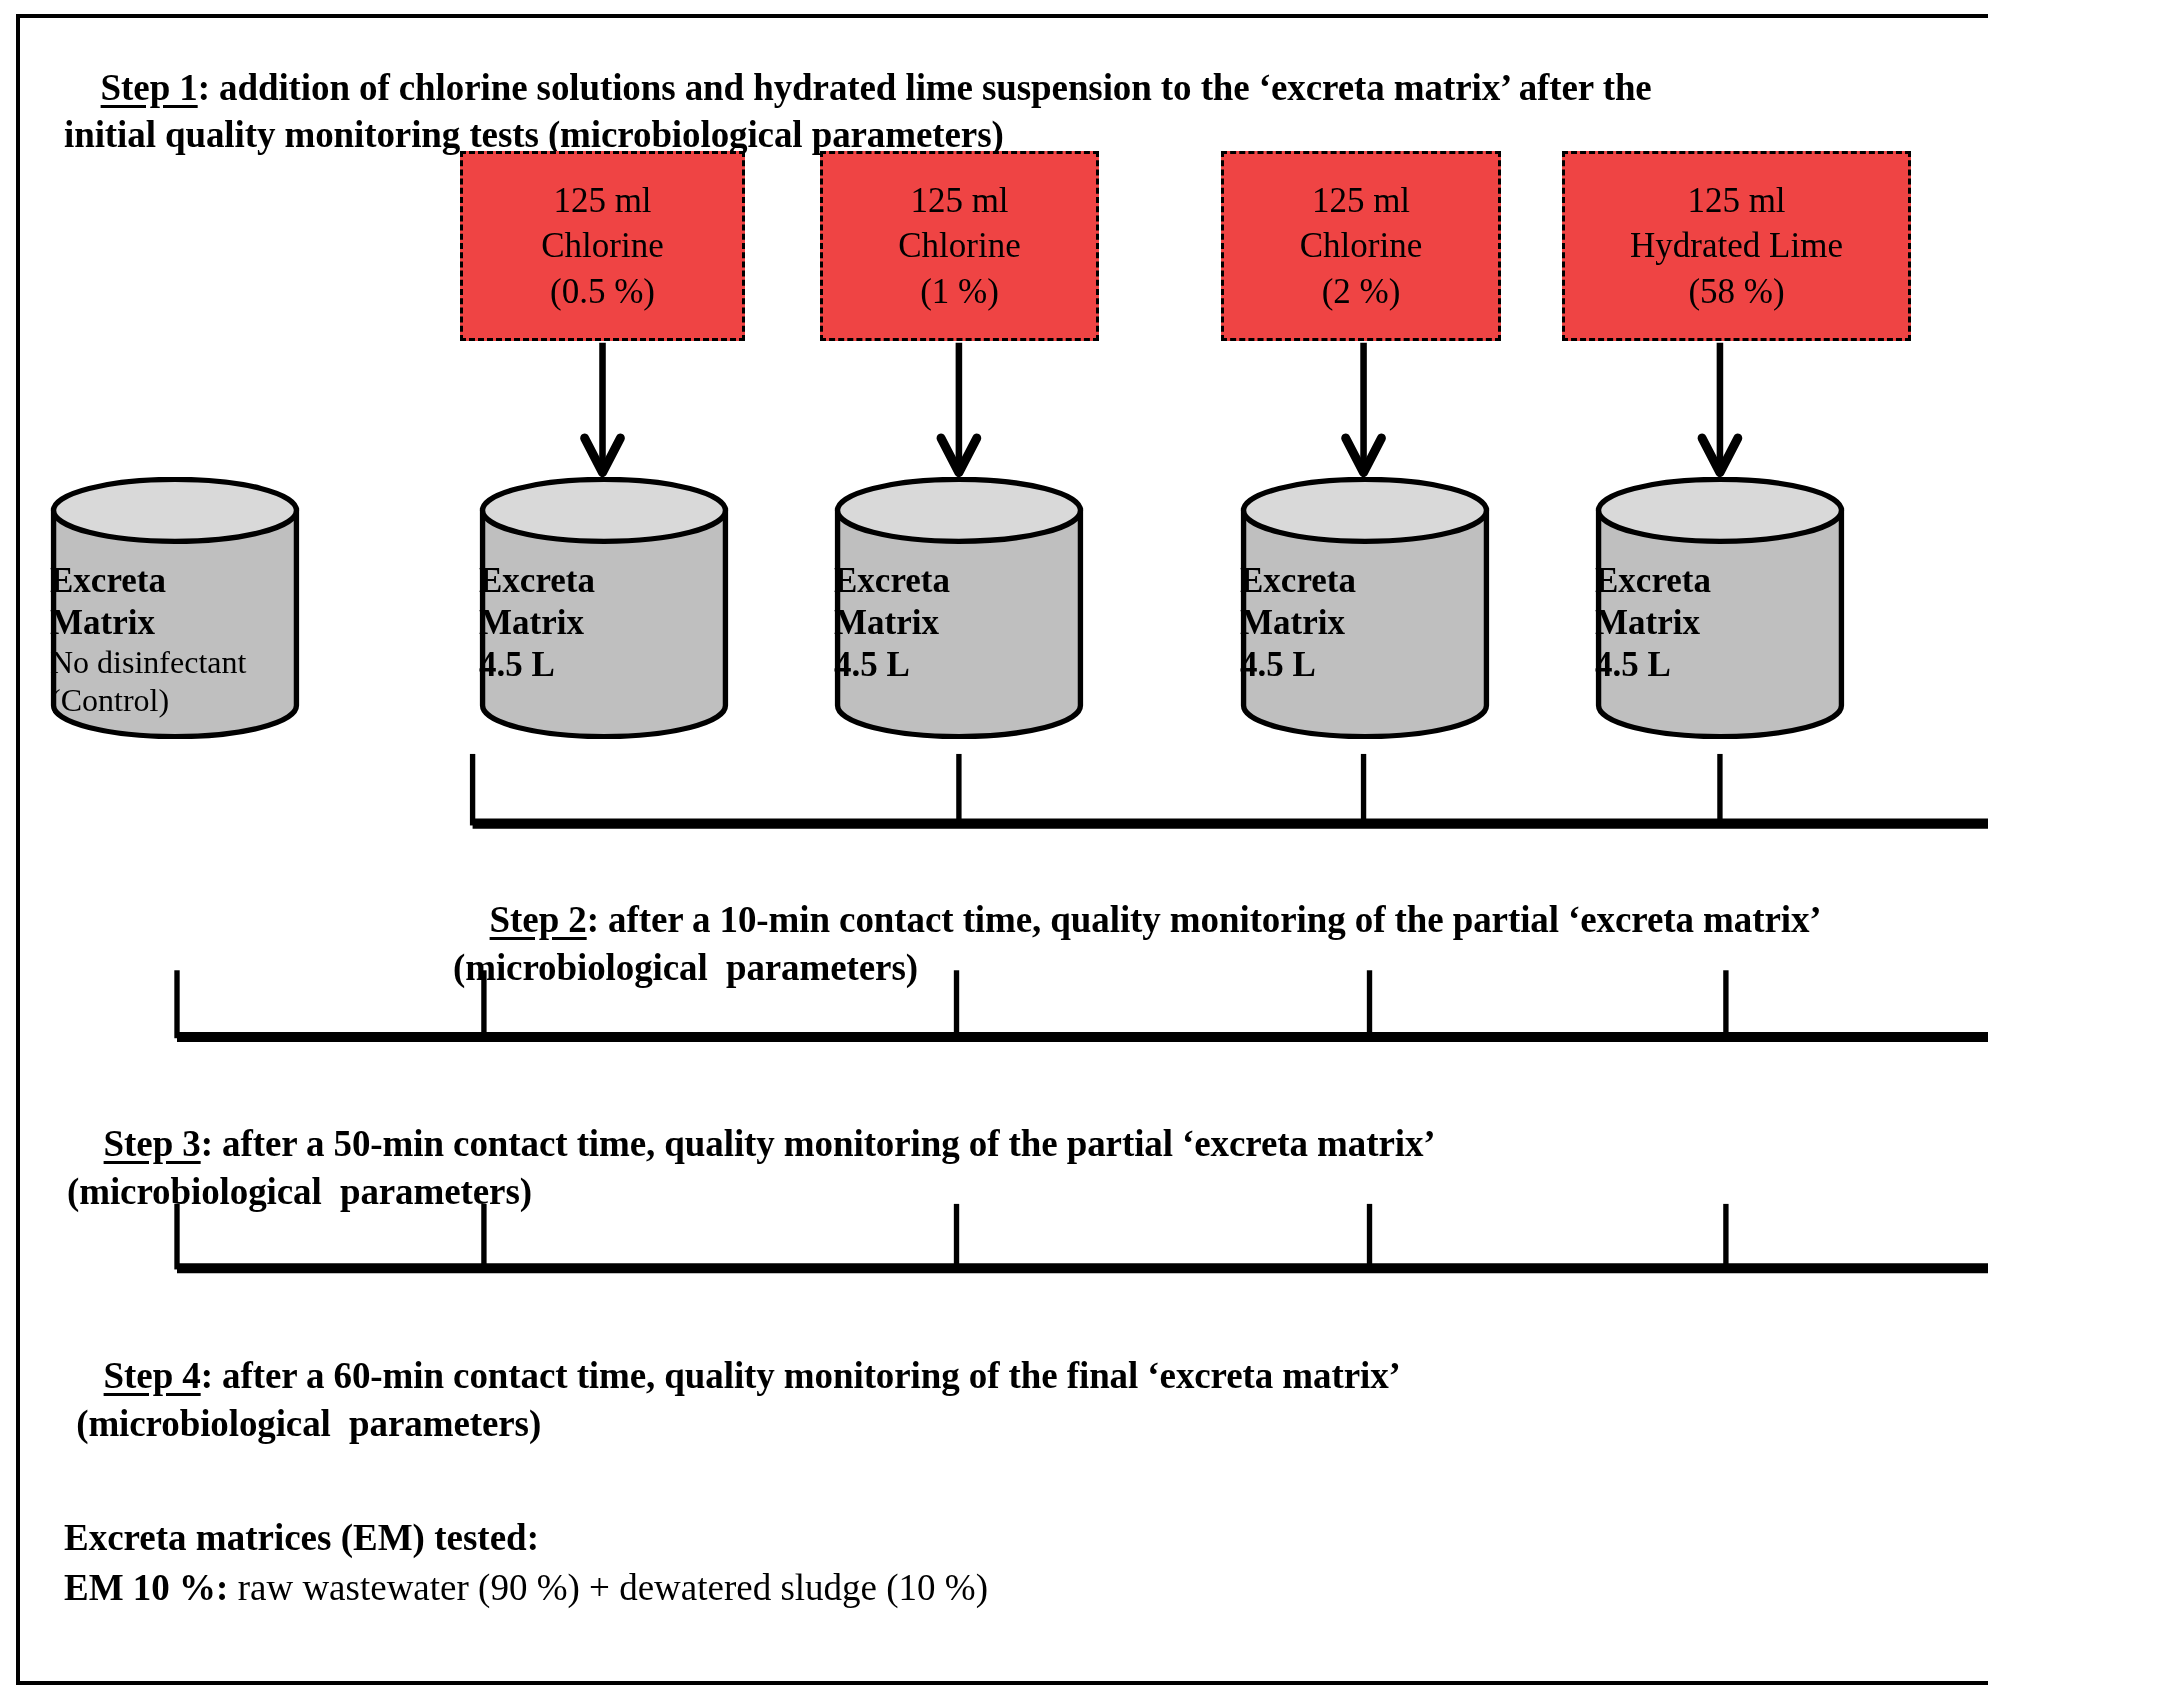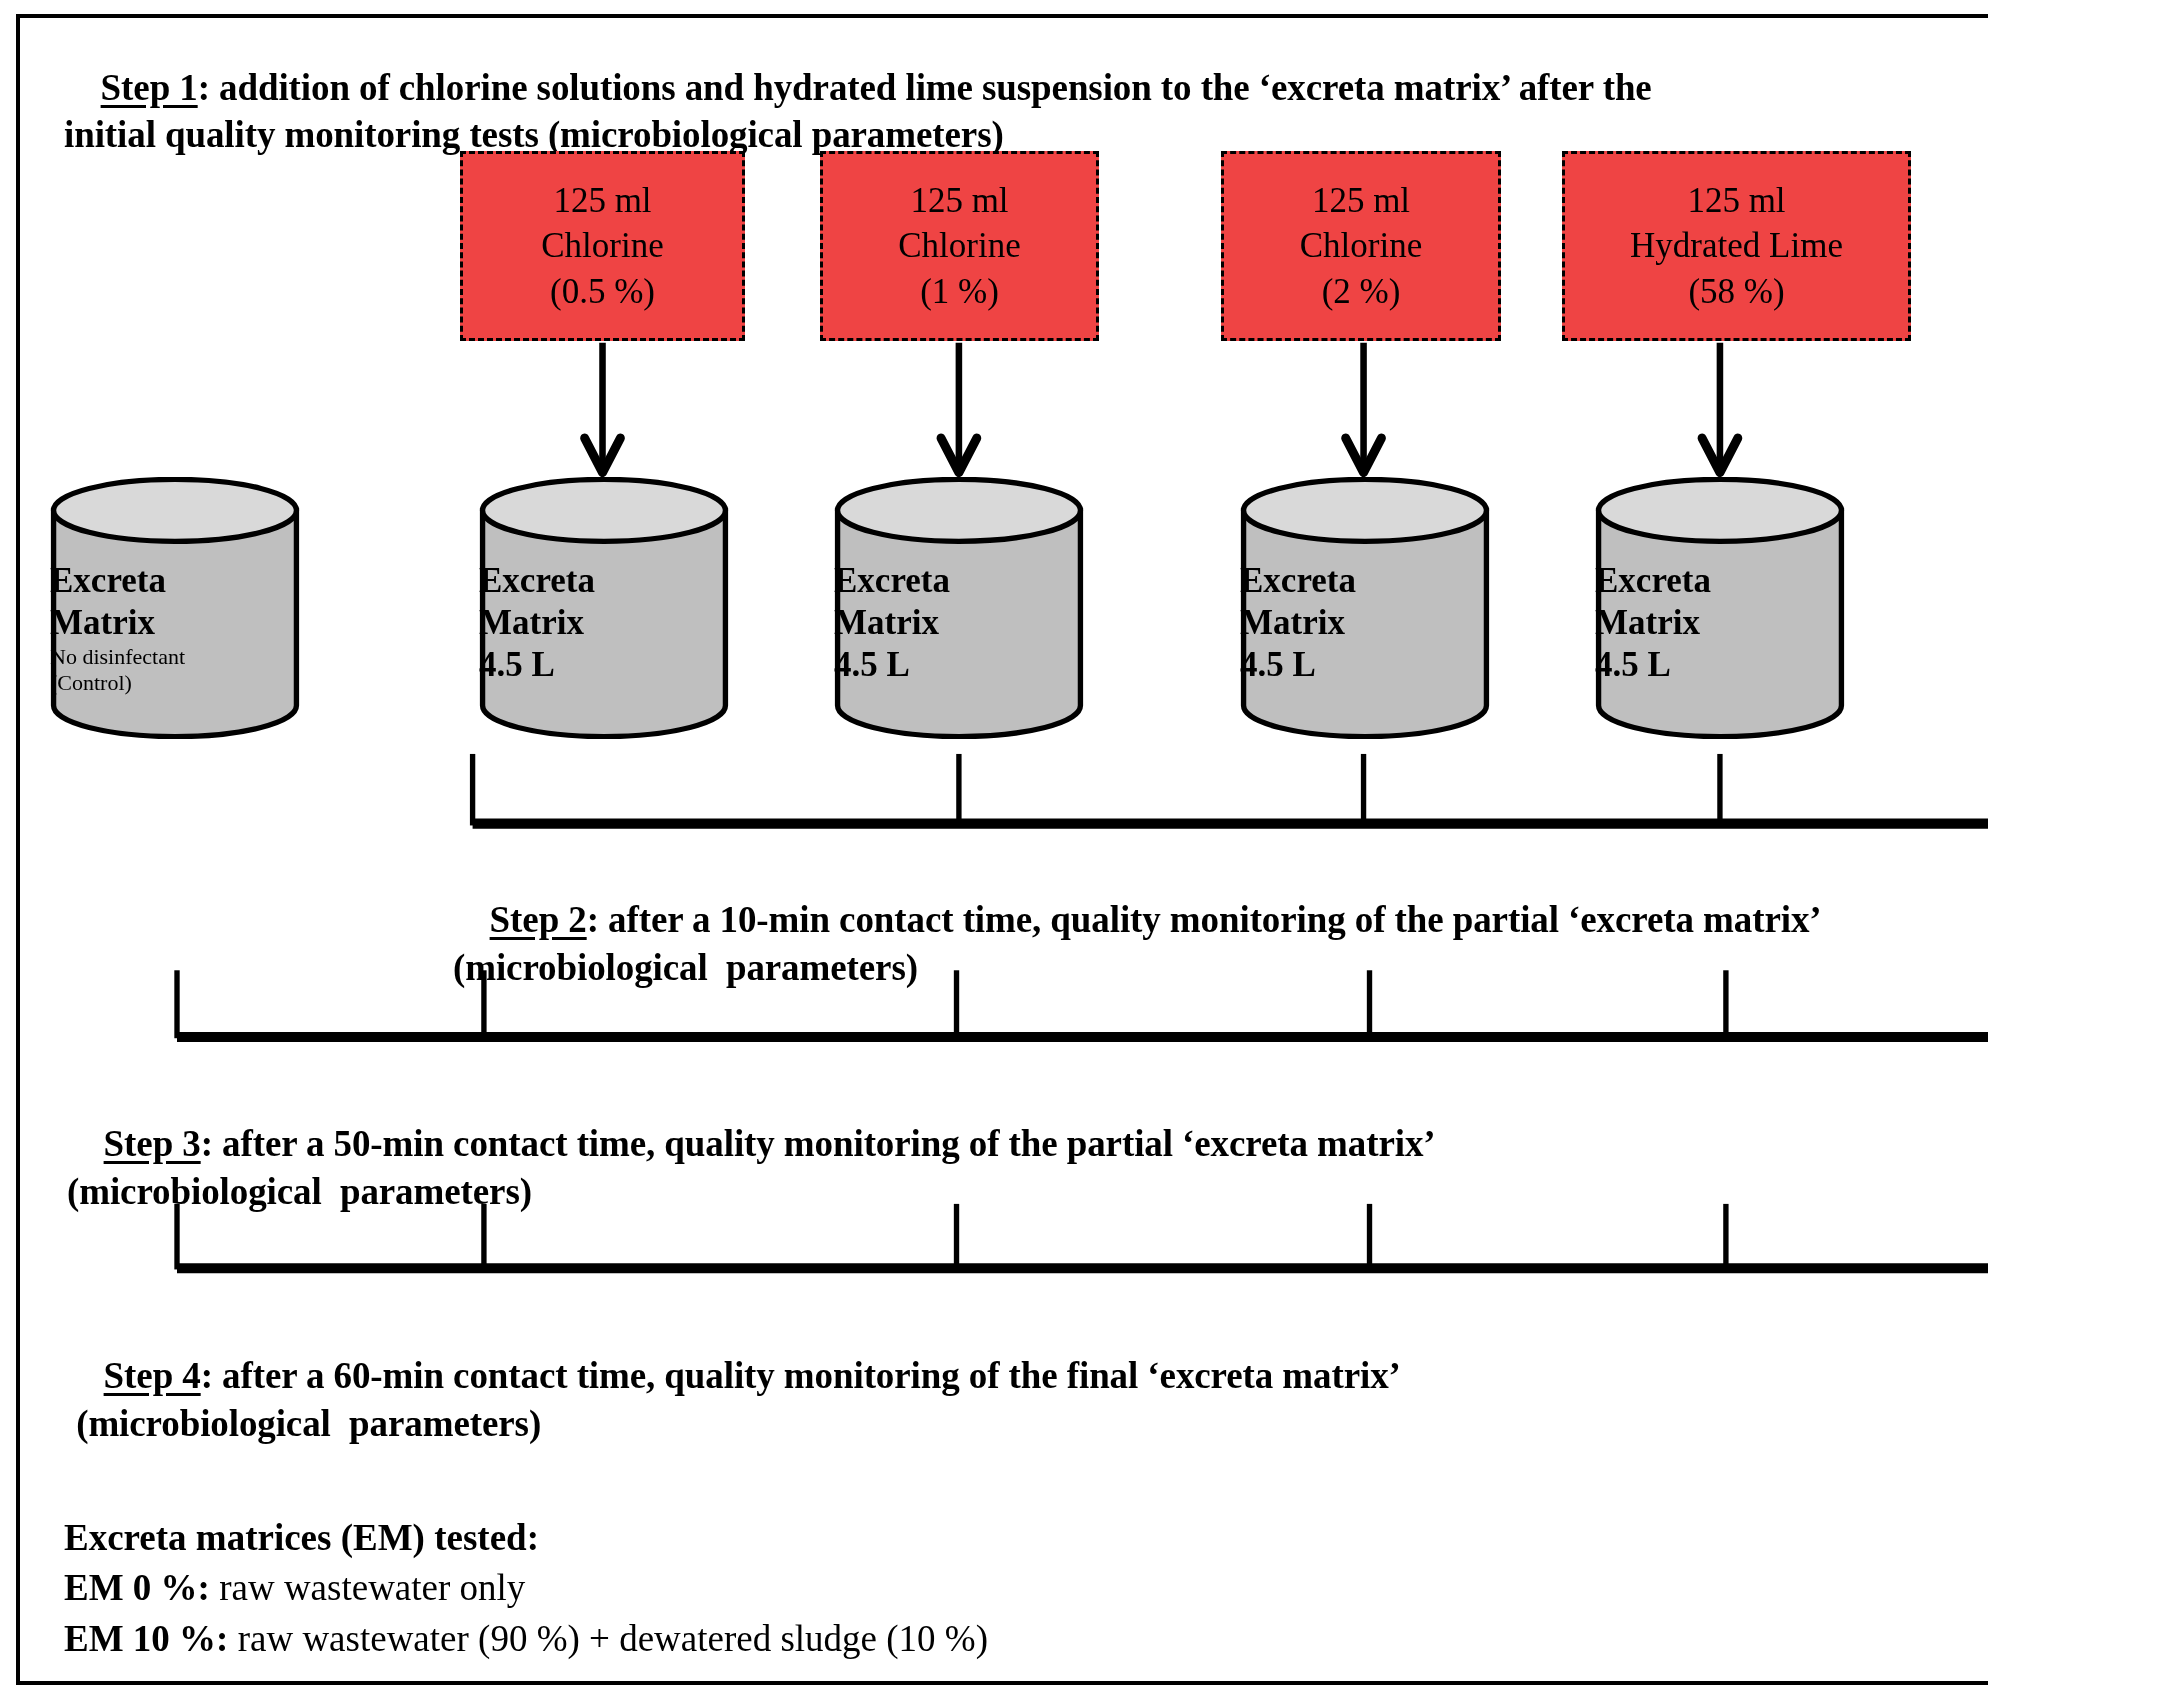--- a/index.html
+++ b/index.html
@@ -58,21 +58,21 @@
   .cyl-text {
     position: absolute;
     left: 0; right: 0;
     font-weight: bold;
     font-size: 35px;
     line-height: 1.20;
     pointer-events: none;
   }
   .cyl-sub {
     font-weight: normal;
-    font-size: 22px;
+    font-size: 32px;
     line-height: 1.18;
   }
   
   #lines {
     position: absolute;
     left: 0; top: 0;
     width: 2183px;
     height: 1698px;
     pointer-events: none;
   }
@@ -241,21 +241,18 @@
   </div>
 
   <div class="step-para" style="left:67px; top:1305px; width:1967px;">
     <span class="step-label">Step 4</span><span>: after a 60-min contact time, quality monitoring of the final ‘excreta matrix’
  (microbiological  parameters)</span>
   </div>
 
   <div id="legend">
     <div class="lg-line" style="font-weight:bold;">Excreta matrices (EM) tested:</div>
     <div class="lg-line">
-      <b>EM 0 %:</b><span> raw wastewater only</span>
-    </div>
-    <div class="lg-line">
       <b>EM 10 %:</b><span> raw wastewater (90 %) + dewatered sludge (10 %)</span>
     </div>
   </div>
 
 </div>
 
 
 </body></html>

